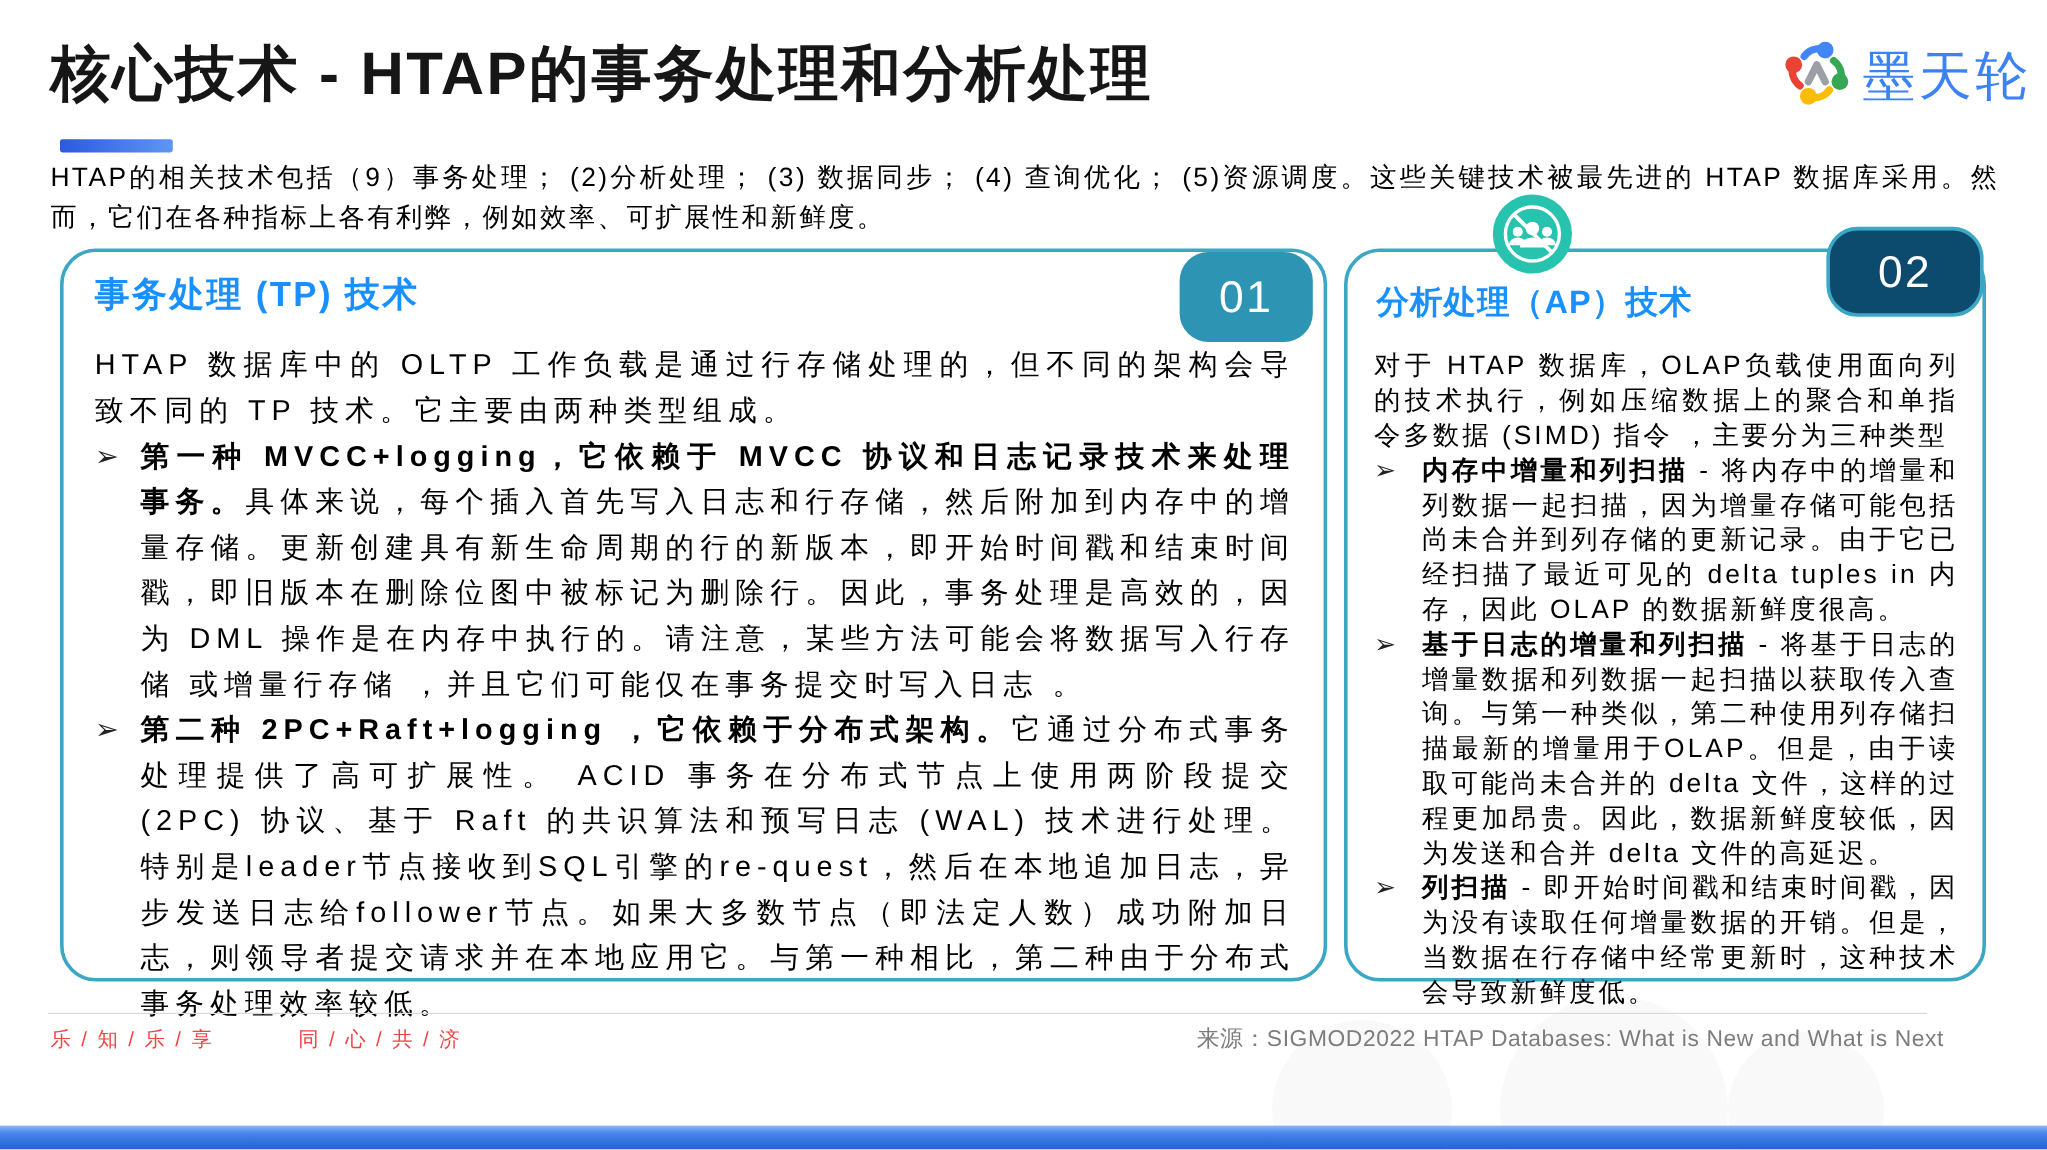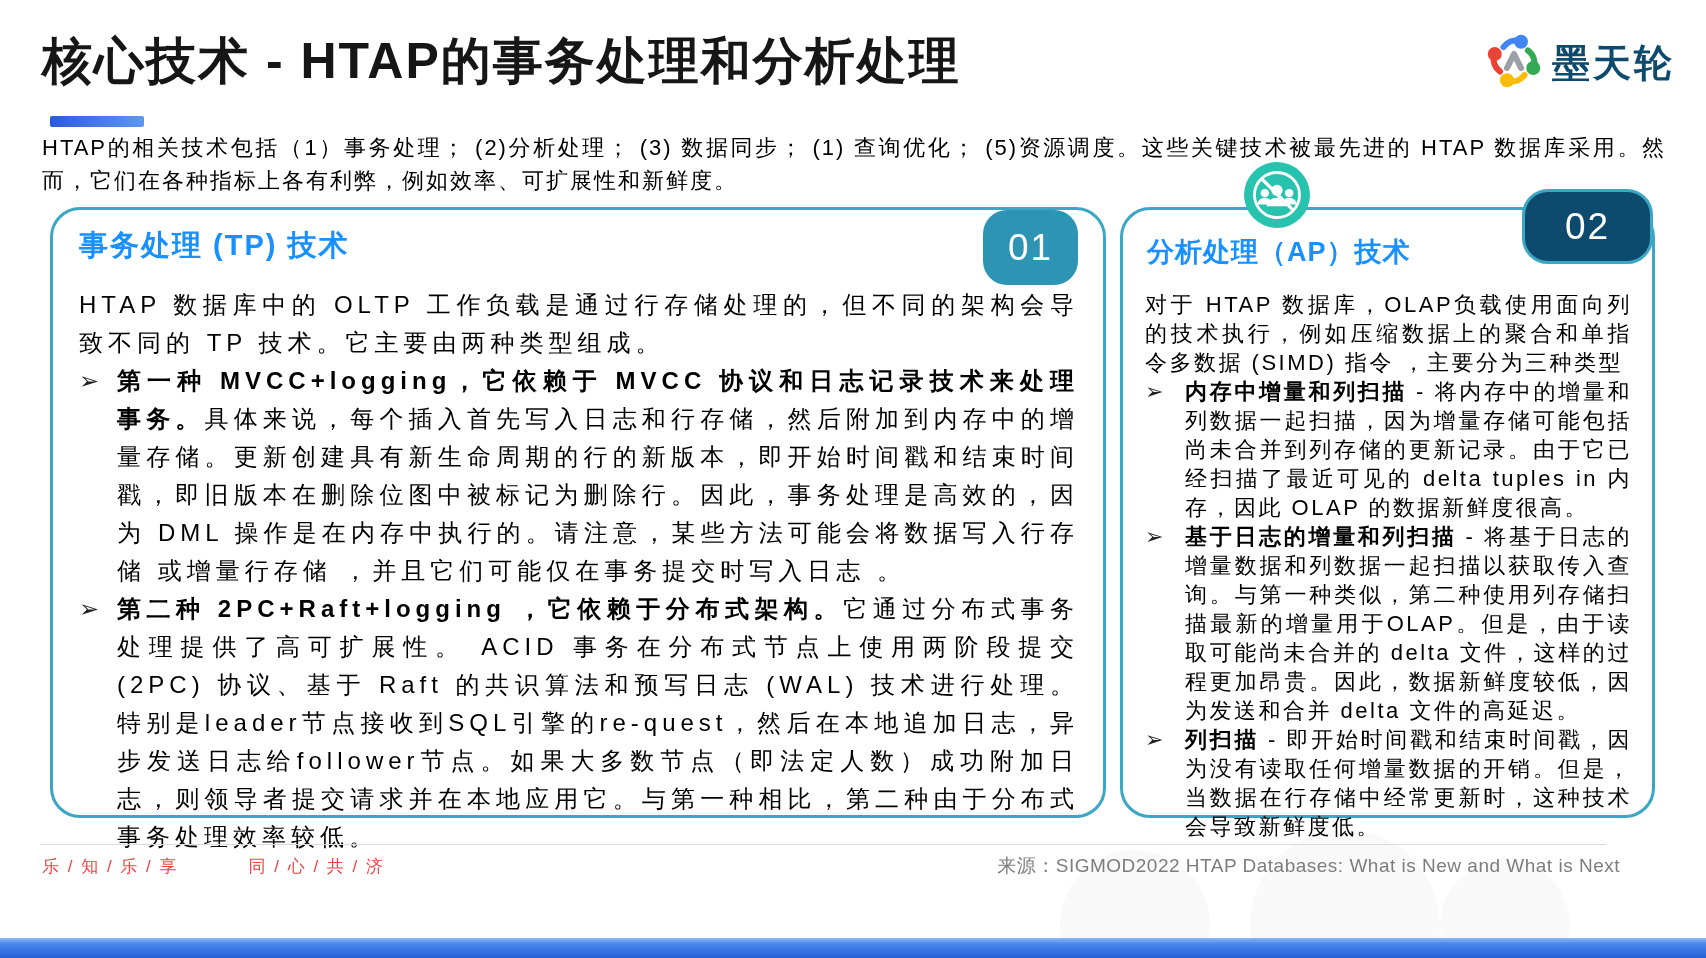--- a/index.html
+++ b/index.html
@@ -10,21 +10,21 @@
   
   .page-title{
     position:absolute;left:42px;top:28px;width:1200px;
     font-size:50px;font-weight:700;letter-spacing:2px;color:#161616;white-space:nowrap;
   }
   .title-underline{
     position:absolute;left:50px;top:116px;width:94px;height:11px;border-radius:2px;
     background:linear-gradient(90deg,#2B5AE0,#5E97F2);
   }
   .logo{position:absolute;left:1486px;top:33px;display:flex;align-items:center;gap:10px;}
-  .logo-text{font-size:38px;font-weight:700;color:#0c4a6e;letter-spacing:3px;}
+  .logo-text{font-size:44px;font-weight:400;color:#3b82f6;letter-spacing:3px;}
   .intro{
     position:absolute;left:42px;top:131px;width:1624px;
     font-size:22px;line-height:33px;letter-spacing:2px;color:#000;text-align:justify;
   }
   
   .card{
     position:absolute;top:207px;height:611px;background:#fff;box-sizing:border-box;
     border:3px solid #3BA7C4;border-radius:30px;
   }
   .card-tp{left:50px;width:1056px;}
@@ -38,21 +38,21 @@
   .bullet{display:flex;align-items:flex-start;}
   .bullet .marker{flex:0 0 38px;color:#222;letter-spacing:0;}
   .card-ap .bullet .marker{flex:0 0 40px;}
   .bullet .btext{flex:1;}
   .lead{font-weight:700;}
   
   .badge{
     position:absolute;display:flex;align-items:center;justify-content:center;
     color:#fff;font-size:37px;font-weight:500;letter-spacing:2px;box-sizing:border-box;
   }
-  .badge-01{left:983px;top:210px;width:95px;height:75px;background:#2D95B3;border-radius:24px;}
+  .badge-01{left:983px;top:210px;width:111px;height:75px;background:#2D95B3;border-radius:24px;}
   .badge-02{left:1522px;top:189px;width:131px;height:75px;background:#0c4a6e;
             border:3px solid #3BA7C4;border-radius:26px;}
   
   .ap-icon{
     position:absolute;left:1244px;top:162px;width:66px;height:66px;border-radius:50%;
     background:#27C3AE;display:flex;align-items:center;justify-content:center;
   }
   
   .footer-divider{position:absolute;left:40px;top:844px;width:1566px;height:1px;background:#DADADA;}
   .slogans{position:absolute;left:42px;top:855px;font-size:17px;color:#ef4444;letter-spacing:2px;}
@@ -85,21 +85,21 @@
         <circle cx="24" cy="54" r="8" fill="#FBBC05"></circle>
         <path d="M16 44 A 18 18 0 0 1 9 26" stroke="#EA4335" stroke-width="7"></path>
         <circle cx="10" cy="24" r="8" fill="#EA4335"></circle>
         <path d="M24 40 L32 24 L40 40" stroke="#9AA0A6" stroke-width="7" stroke-linejoin="round"></path>
       </g>
     </svg>
   </span>
   <span class="logo-text">墨天轮</span>
 </div>
 
-<div class="intro">HTAP的相关技术包括（1）事务处理；  (2)分析处理；  (3) 数据同步；  (1) 查询优化；  (5)资源调度。这些关键技术被最先进的 HTAP 数据库采用。然而，它们在各种指标上各有利弊，例如效率、可扩展性和新鲜度。</div>
+<div class="intro">HTAP的相关技术包括（9）事务处理；  (2)分析处理；  (3) 数据同步；  (4) 查询优化；  (5)资源调度。这些关键技术被最先进的 HTAP 数据库采用。然而，它们在各种指标上各有利弊，例如效率、可扩展性和新鲜度。</div>
 
 <div class="card card-tp">
   <div class="card-title">事务处理 (TP) 技术</div>
   <div class="card-body">
     <div>HTAP 数据库中的 OLTP 工作负载是通过行存储处理的，但不同的架构会导致不同的 TP 技术。它主要由两种类型组成。</div>
     <div class="bullet">
       <span class="marker">➢</span>
       <div class="btext"><span class="lead">第一种 MVCC+logging，它依赖于 MVCC 协议和日志记录技术来处理事务。</span><span>具体来说，每个插入首先写入日志和行存储，然后附加到内存中的增量存储。更新创建具有新生命周期的行的新版本，即开始时间戳和结束时间戳，即旧版本在删除位图中被标记为删除行。因此，事务处理是高效的，因为 DML 操作是在内存中执行的。请注意，某些方法可能会将数据写入行存储 或增量行存储 ，并且它们可能仅在事务提交时写入日志 。</span></div>
     </div>
     <div class="bullet">

